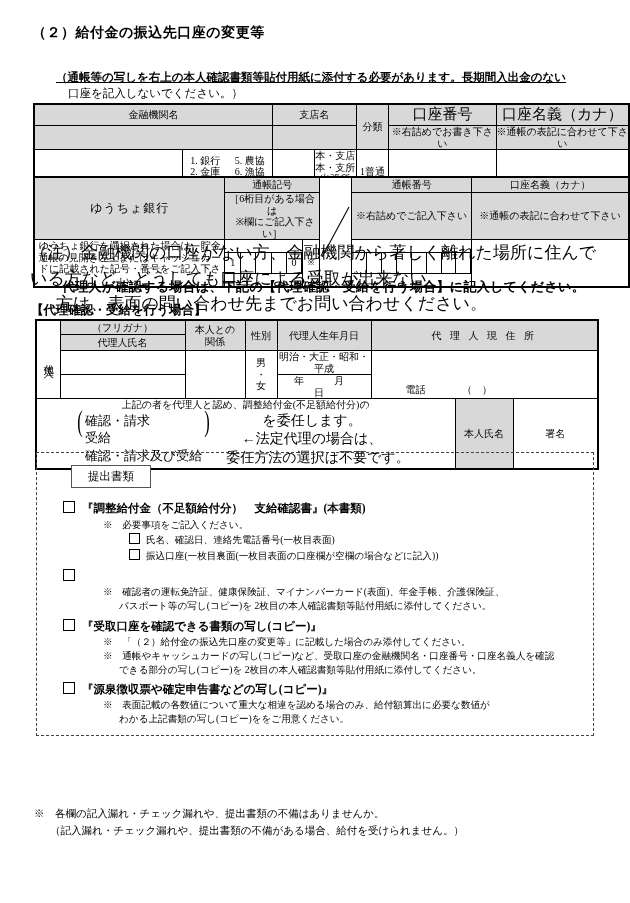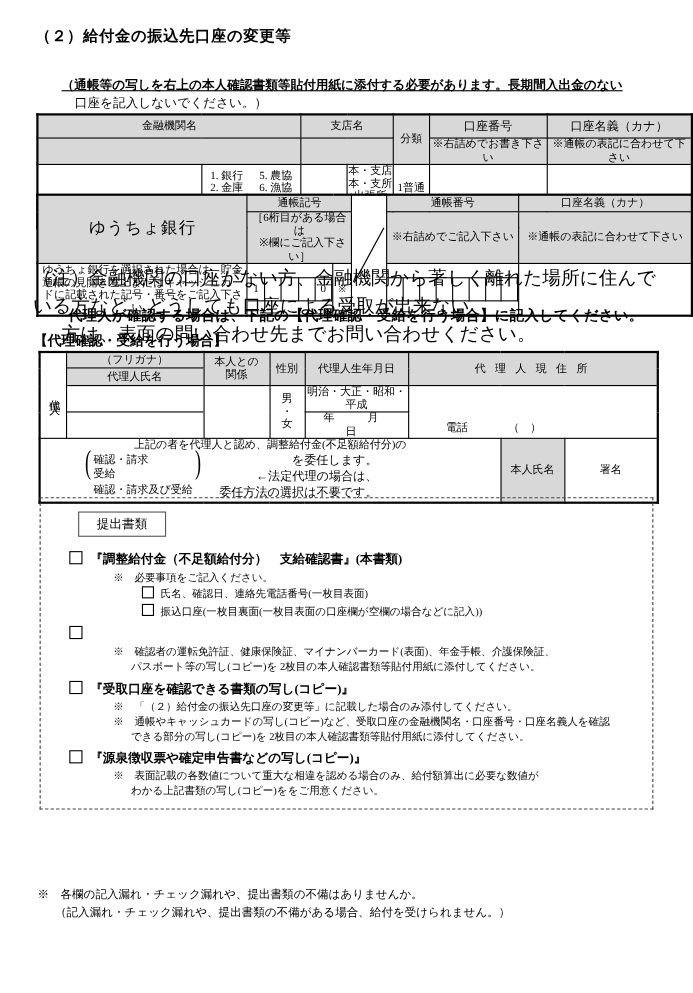--- a/index.html
+++ b/index.html
@@ -46,21 +46,21 @@
     font-weight:normal;
     font-size:10px;
     line-height:1.15;
   }
   .hdr { background:#d8d8d8; }
   .thick { border:2px solid #000 !important; }
 
   
   #bank-table { position:absolute; left:33px; top:103px; }
   #bank-table td { height:auto; }
-  .hd-main { font-size:11px; }
+  .hd-main { font-size:15px; }
   .hd-sub  { font-size:8.2px; }
   .cell-split { padding:0; }
   .digitbox { border-collapse:collapse; width:100%; height:100%; table-layout:fixed;}
   .digitbox td { border:none; border-left:1px dotted #555; height:20px; }
   .digitbox td:first-child { border-left:none; }
   .klass-list { font-size:7.2px; text-align:left; line-height:1.5; padding:2px 3px; }
   .klass-list span { display:inline-block; }
   .lbl-left { text-align:left; padding-left:4px; font-size:9px; font-weight:bold;}
   .branch-types { font-size:8.4px; line-height:1.35; text-align:right; padding-right:4px;}
   .futsu { font-size:10px; line-height:1.5; }
@@ -87,22 +87,22 @@
   }
   .furi-top { border-bottom:1px dotted #666 !important; }
   .sex-cell { font-size:10px; line-height:1.5; }
   .addr-hdr { font-size:11px; letter-spacing:3px; }
   .dob-era { font-size:8.6px; }
   .dob-ymd { font-size:10px; letter-spacing:10px; padding-left:8px;}
   .tel-line { font-size:10px; text-align:left; padding-left:34px; }
   .consent { text-align:left; font-size:9.6px; line-height:1.3; padding:3px 4px 2px 4px; }
   .brace-wrap { display:flex; align-items:flex-start; padding-left:38px; margin-top:1px;}
   .brace { font-size:30px; line-height:0.62; transform:scaleX(0.55); display:inline-block; }
-  .brace-items { font-size:10px; line-height:1.35; text-align:left; }
-  .brace-right { font-size:11px; line-height:1.35; text-align:right; padding-left:2px;}
+  .brace-items { font-size:13px; line-height:1.35; text-align:left; }
+  .brace-right { font-size:14px; line-height:1.35; text-align:center; padding-left:2px;}
   .honnin-cell { font-size:10px; }
   .sign-cell { text-align:left; vertical-align:top; font-size:9.5px; padding:2px 0 0 4px;}
 
   
   #docs-box {
     position:absolute; left:36px; top:452px;
     width:556px; height:240px;
     border:1px dashed #444;
   }
   .docs-title-box {
@@ -251,21 +251,21 @@
       <col style="width:192px">
       <col style="width:78px">
         <col style="width:17px">
       <col style="width:32px">
       <col style="width:121px">
         <col style="width:158px">
     </colgroup>
     <tbody>
         <tr>
       <td class="hdr" rowspan="2">
-        <span style="font-size:15px;letter-spacing:1px">ゆうちょ銀行</span>
+        <span style="font-size:12px;letter-spacing:1px">ゆうちょ銀行</span>
       </td>
       <td class="hdr hd-main" colspan="2" style="height:14px">通帳記号</td>
       <td class="hdr slashcell" rowspan="3" style="background:#fff;padding:0">
         <svg width="31" height="54" viewBox="0 0 31 54">
           <line x1="2" y1="52" x2="29" y2="2" stroke="#000" stroke-width="1.1"></line>
         </svg>
       </td>
       <td class="hdr hd-main" style="height:14px">通帳番号</td>
       <td class="hdr hd-main" style="height:14px">口座名義（カナ）</td>
     </tr>

